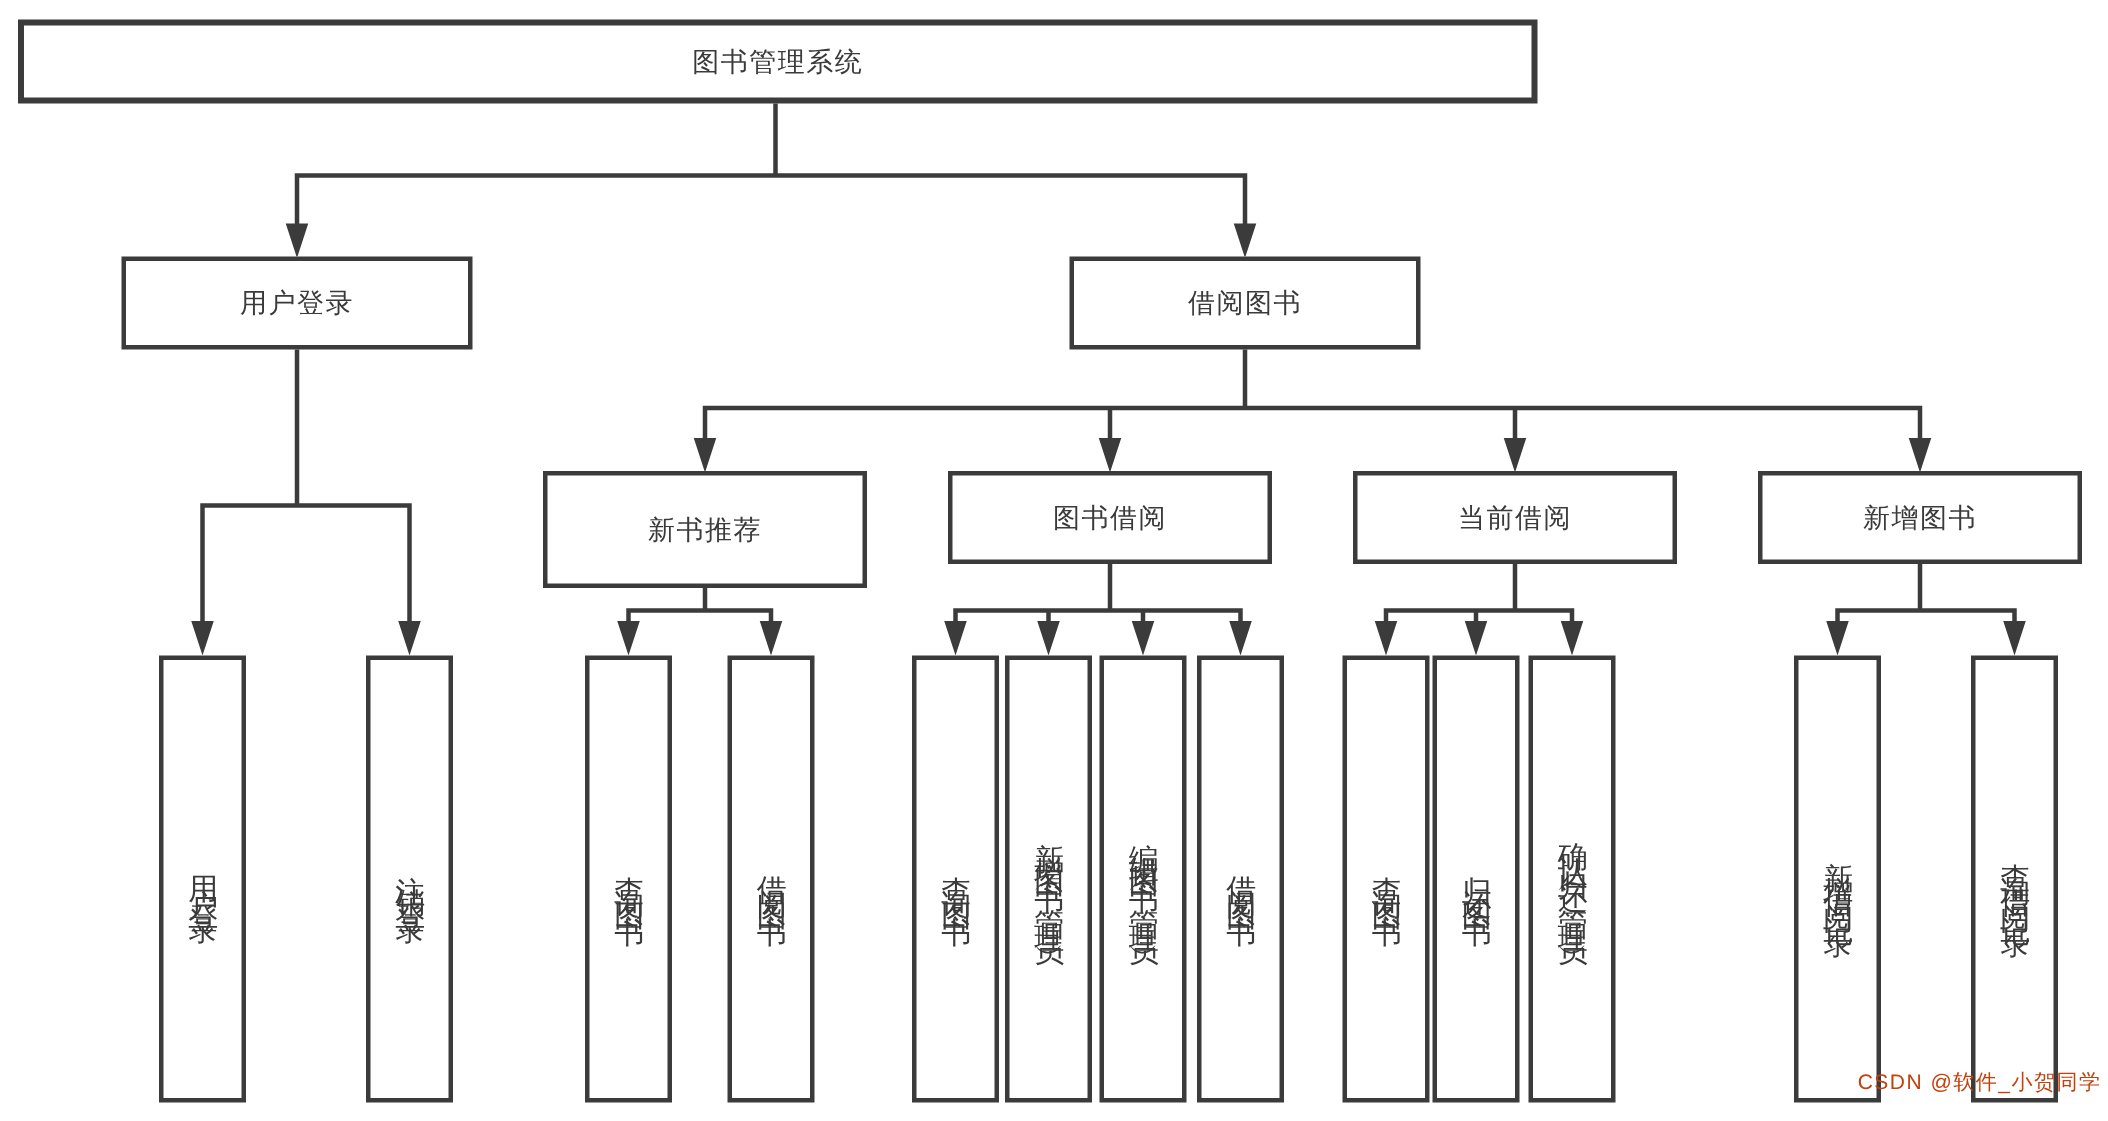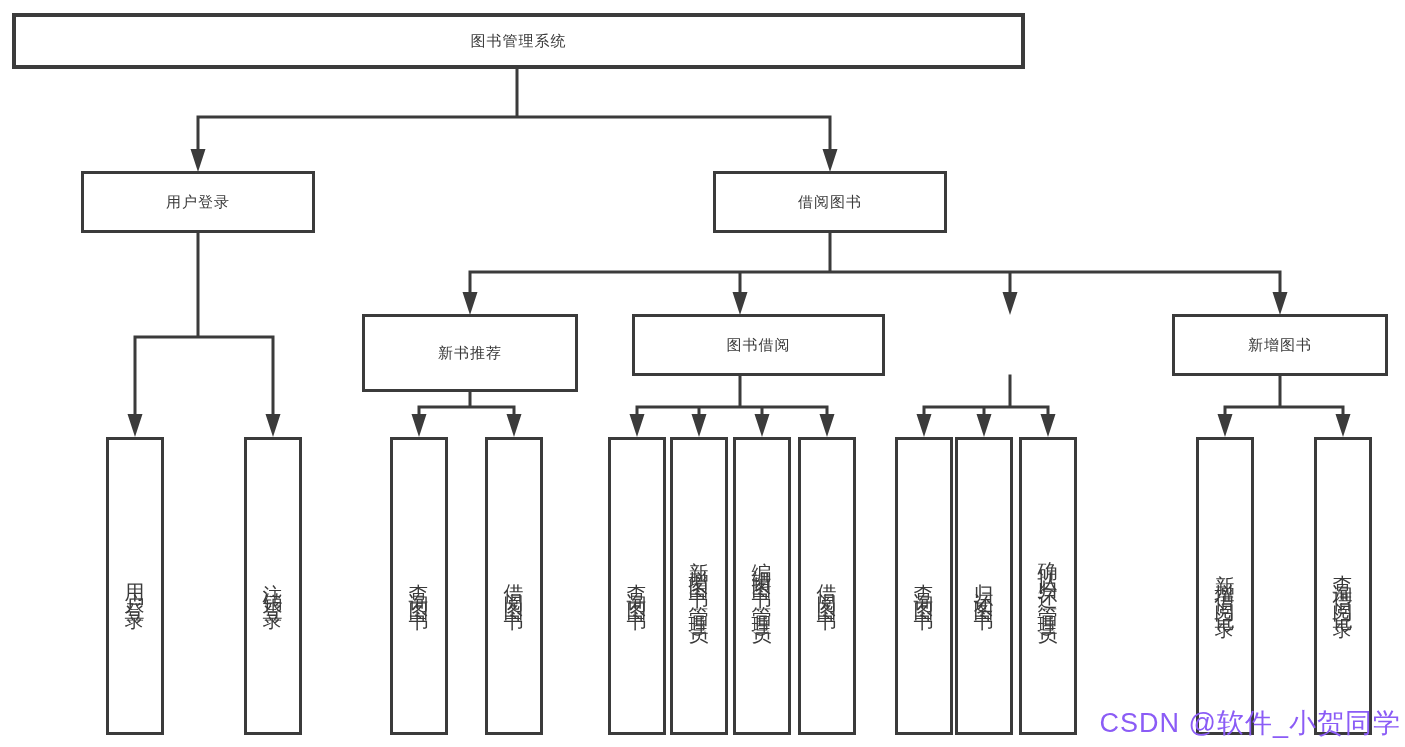--- a/index.html
+++ b/index.html
@@ -26,21 +26,21 @@
     box-sizing: border-box;
     background: #ffffff;
     border: 3px solid #3b3b3b;
     display: flex;
     align-items: center;
     justify-content: center;
     color: #3a3a3a;
   }
   .box.root { border-width: 4px; }
   .hlabel {
-    font-size: 15px;
+    font-size: 18px;
     letter-spacing: 1px;
     white-space: nowrap;
     color: #3a3a3a;
   }
   .leaf {
     top: 437px;
     height: 298px;
     width: 58px;
   }
   .vtext {
@@ -48,23 +48,23 @@
     text-orientation: mixed;
     font-size: 20px;
     letter-spacing: 9px;
     line-height: 1;
     color: #3a3a3a;
     white-space: nowrap;
   }
   .watermark {
     position: absolute;
     right: 4px;
-    bottom: 6px;
-    font-size: 27px;
-    color: #8b5cf6;
+    bottom: 16px;
+    font-size: 14px;
+    color: #c2410c;
     letter-spacing: 1px;
     white-space: nowrap;
   }
 </style>
 </head>
 <body>
 
 <div class="canvas">
 
   <svg class="connectors" viewBox="0 0 1405 747" xmlns="http://www.w3.org/2000/svg" aria-hidden="true">
@@ -94,22 +94,25 @@
   <div class="box" style="left:81px;top:171px;width:234px;height:62px">
     <span class="hlabel">用户登录</span>
   </div>
   <div class="box" style="left:713px;top:171px;width:234px;height:62px">
     <span class="hlabel">借阅图书</span>
   </div>
 
   <div class="box" style="left:362px;top:314px;width:216px;height:78px">
     <span class="hlabel">新书推荐</span>
   </div>
-  <div class="box" style="left:632px;top:314px;width:253px;height:62px">
+  <div class="box" style="left:632px;top:314px;width:216px;height:62px">
     <span class="hlabel">图书借阅</span>
+  </div>
+  <div class="box" style="left:902px;top:314px;width:216px;height:62px">
+    <span class="hlabel">当前借阅</span>
   </div>
   <div class="box" style="left:1172px;top:314px;width:216px;height:62px">
     <span class="hlabel">新增图书</span>
   </div>
 
   <div class="box leaf" style="left:106px">
     <span class="vtext">用户登录</span>
   </div>
   <div class="box leaf" style="left:244px">
     <span class="vtext">注销登录</span>

